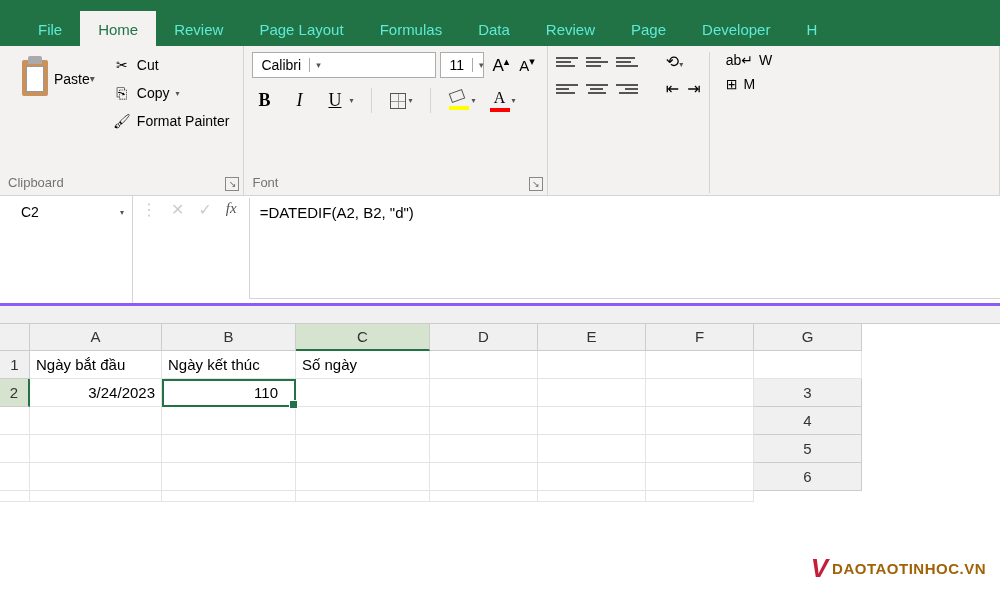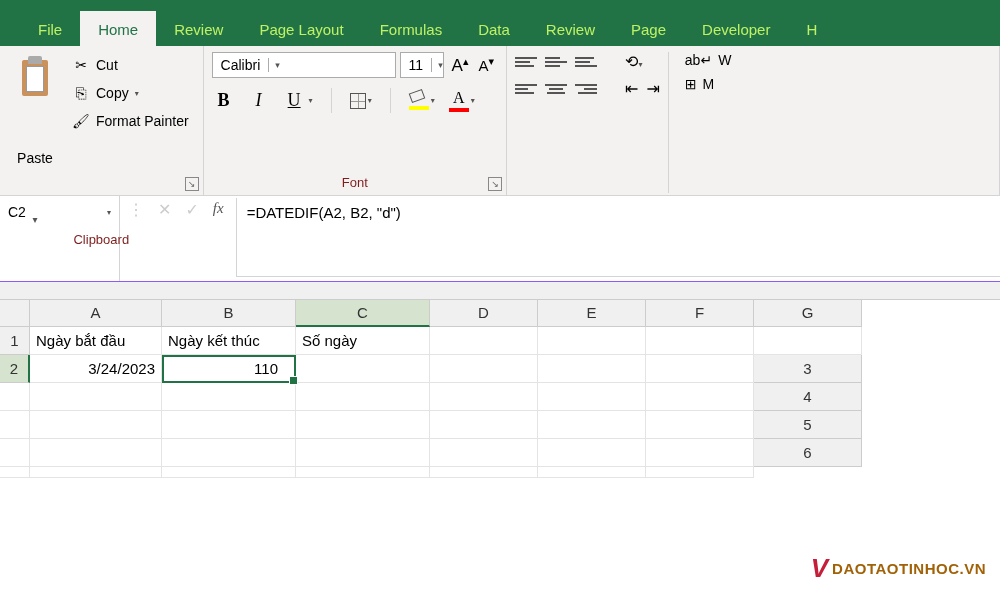--- a/index.html
+++ b/index.html
@@ -1,29 +1,29 @@
 <!DOCTYPE html>
 <html><head>
 <meta charset="utf-8">
 <style>
 * { margin: 0; padding: 0; box-sizing: border-box; font-family: 'Segoe UI', Tahoma, sans-serif; }
 body { background: #fff; overflow: hidden; width: 1000px; height: 600px; }
 
 .titlebar { background: #217346; height: 8px; }
 
 .tabs { background: #217346; display: flex; align-items: flex-end; height: 38px; padding-left: 20px; }
-.tab { color: #bef264; padding: 10px 18px 8px; font-size: 15px; cursor: pointer; }
+.tab { color: #5eead4; padding: 10px 18px 8px; font-size: 15px; cursor: pointer; }
 .tab.active { background: #f3f2f1; color: #217346; font-weight: 400; }
 
 .ribbon { background: #f3f2f1; height: 150px; display: flex; border-bottom: 1px solid #d4d4d4; }
 .group { border-right: 1px solid #d4d4d4; padding: 6px 8px 2px; display: flex; flex-direction: column; position: relative; }
-.group-label { text-align: center; font-size: 13px; color: #7f1d1d; padding: 3px 0; margin-top: auto; }
+.group-label { font-size: 13px; color: #737373; padding: 3px 0; margin-top: auto; }
 .group-content { display: flex; align-items: flex-start; gap: 4px; flex: 1; }
 
-.paste-btn { display: flex; flex-direction: column; align-items: center; padding: 4px 8px; cursor: pointer; gap: 48px; }
+.paste-btn { display: flex; flex-direction: row; align-items: center; padding: 4px 8px; cursor: pointer; }
 .paste-icon { width: 38px; height: 44px; position: relative; }
 .clipboard-board { position: absolute; top: 4px; left: 6px; width: 26px; height: 36px; background: #c9915c; border-radius: 2px; }
 .clipboard-paper { position: absolute; top: 10px; left: 10px; width: 18px; height: 26px; background: #fff; border: 1px solid #999; }
 .clipboard-clip { position: absolute; top: 0; left: 12px; width: 14px; height: 8px; background: #aaa; border-radius: 2px 2px 0 0; }
 .paste-label { font-size: 14px; margin-top: 2px; }
 .drop-caret { font-size: 10px; color: #555; }
 
 .clip-actions { display: flex; flex-direction: column; gap: 6px; padding: 2px 4px; }
 .clip-item { display: flex; align-items: center; gap: 6px; font-size: 14px; cursor: pointer; padding: 2px; }
 .icon-sm { width: 18px; height: 18px; display: inline-flex; align-items: center; justify-content: center; }
@@ -65,21 +65,21 @@
 .align-group .row1, .align-group .row2 { display: flex; gap: 8px; align-items: center; margin-bottom: 8px; }
 .align-btn { width: 22px; height: 18px; cursor: pointer; display: flex; flex-direction: column; justify-content: center; gap: 2px; }
 .align-line { height: 2px; background: #555; }
 .orient-btn { cursor: pointer; font-size: 16px; }
 
 .wrap-merge { display: flex; flex-direction: column; gap: 8px; font-size: 14px; padding-left: 8px; }
 .wm-item { display: flex; align-items: center; gap: 6px; cursor: pointer; }
 
 .dialog-launcher { position: absolute; bottom: 4px; right: 4px; width: 14px; height: 14px; border: 1px solid #888; cursor: pointer; font-size: 9px; display: flex; align-items: center; justify-content: center; color: #666; }
 
-.namebox-row { background: #fff; border-bottom: 1px solid #8b5cf6; display: flex; align-items: stretch; height: 86px; }
+.namebox-row { background: #fff; border-bottom: 3px solid #8b5cf6; display: flex; align-items: stretch; height: 110px; padding-left: 13px; }
 .namebox { width: 120px; border-right: 1px solid #d4d4d4; display: flex; align-items: flex-start; padding: 4px 8px; font-size: 14px; }
 .namebox-inner { display: flex; align-items: center; width: 100%; justify-content: space-between; height: 24px; }
 .fx-controls { display: flex; align-items: flex-start; padding: 4px 8px; gap: 14px; color: #888; height: 28px; }
 .fx-btn { cursor: pointer; font-size: 16px; }
 .fx-label { font-style: italic; font-family: 'Times New Roman', serif; font-size: 15px; color: #555; }
 .formula-box { flex: 1; border: 1px solid #d4d4d4; border-top: none; border-right: none; margin: 2px 0 4px 4px; padding: 6px 10px; font-size: 15px; background: #fff; }
 
 .grid-spacer { height: 18px; background: #f0f0f0; border-bottom: 1px solid #ccc; }
 
 .sheet { display: grid; grid-template-columns: 30px 132px 134px 134px 108px 108px 108px 108px; font-size: 15px; }

